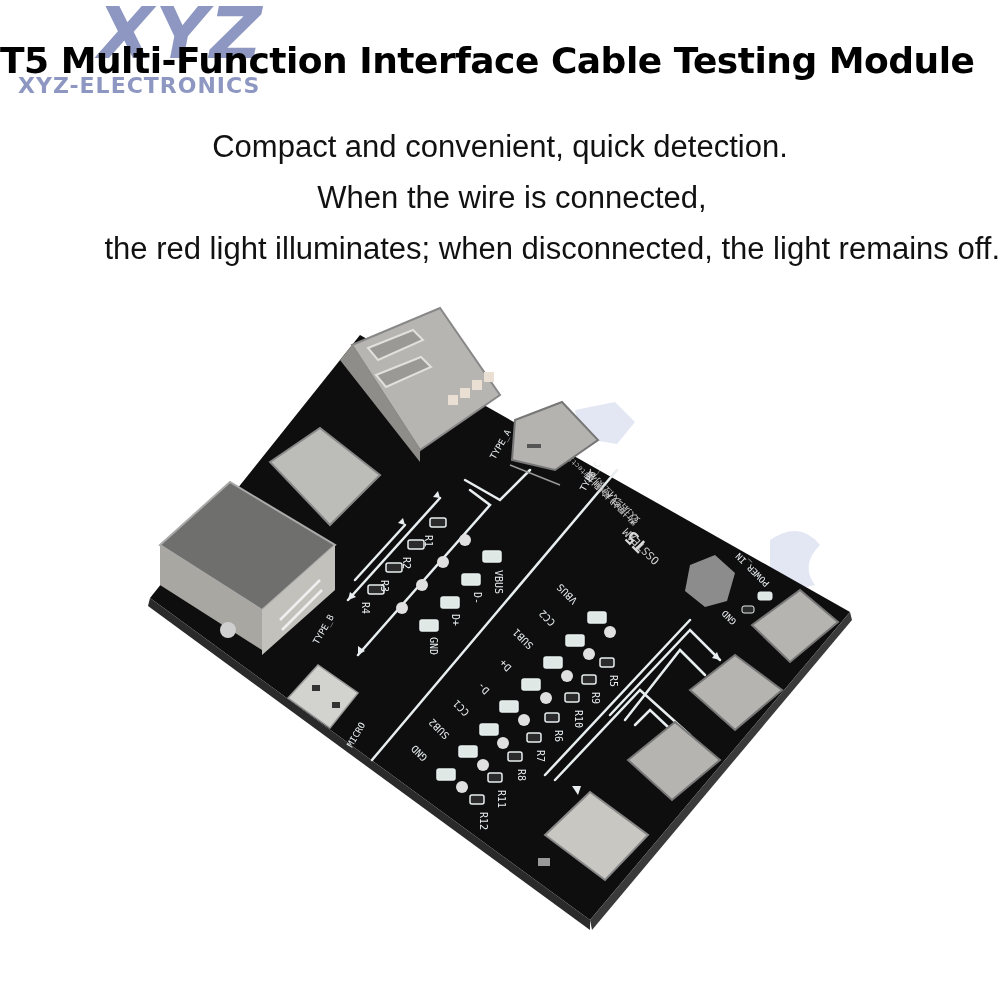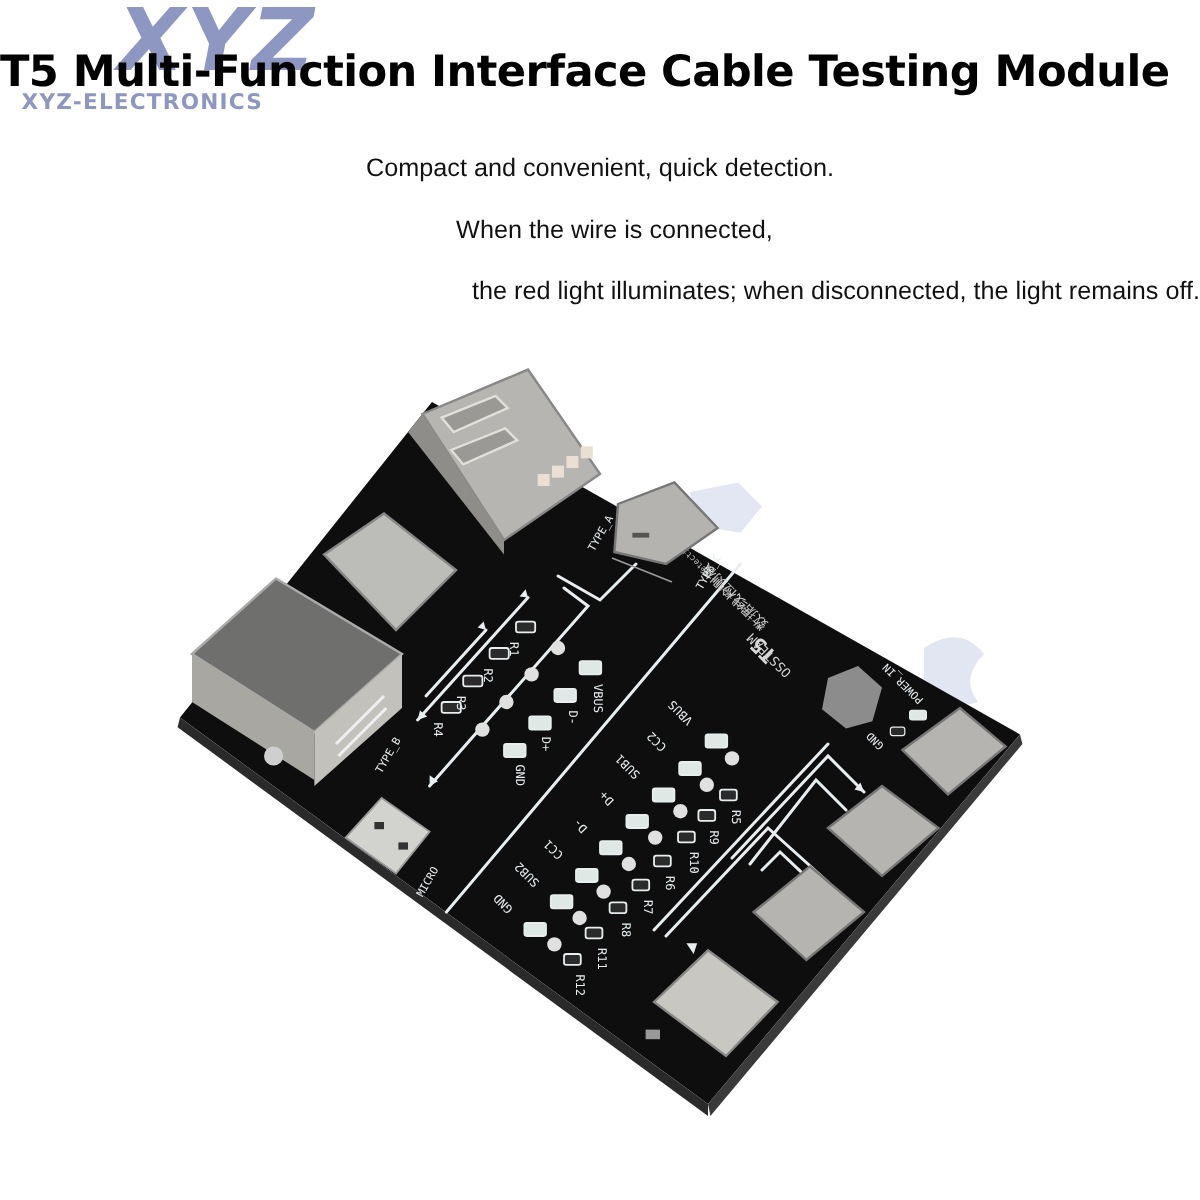--- a/index.html
+++ b/index.html
@@ -1,23 +1,23 @@
 <!DOCTYPE html>
 <html><head>
 <meta charset="utf-8">
 <style>
   html, body { margin:0; padding:0; background:#ffffff; }
   body { width:1000px; height:1000px; position:relative; overflow:hidden;
          font-family:"Liberation Sans", sans-serif; }
   .watermark { position:absolute; color:#7a86b8; opacity:0.85; font-family:"DejaVu Sans", sans-serif; font-weight:bold; }
   .wm-big { left:98px; top:6px; font-size:72px; letter-spacing:2px; line-height:54px;font-style:italic; }
-  .wm-small { left:18px; top:72px; font-size:18px; letter-spacing:1px; line-height:28px;text-align:right; }
+  .wm-small { left:18px; top:72px; font-size:22px; letter-spacing:1px; line-height:28px;text-align:right; }
   .title { position:absolute; left:0; right:0; top:40px; text-align:left;
            font-family:"DejaVu Sans", sans-serif; font-weight:bold; font-size:36px; color:#000; letter-spacing:-0.5px; }
-  .sub { position:absolute; left:0; right:0; text-align:center; font-size:21px; color:#111;
+  .sub { position:absolute; left:0; right:0; text-align:center; font-size:31px; color:#111;
          font-family:"Liberation Sans", sans-serif; }
   .s1 { top:129px; } .s2 { top:180px;padding-left:24px; } .s3 { top:231px;text-align:right; }
   .board-wrap { position:absolute; left:140px; top:300px; width:720px; height:640px; }
   svg text { font-family:"DejaVu Sans Mono", monospace; }
 </style>
 </head>
 <body>
 
 <div class="watermark wm-big">XYZ</div>
 <div class="watermark wm-small">XYZ-ELECTRONICS</div>

